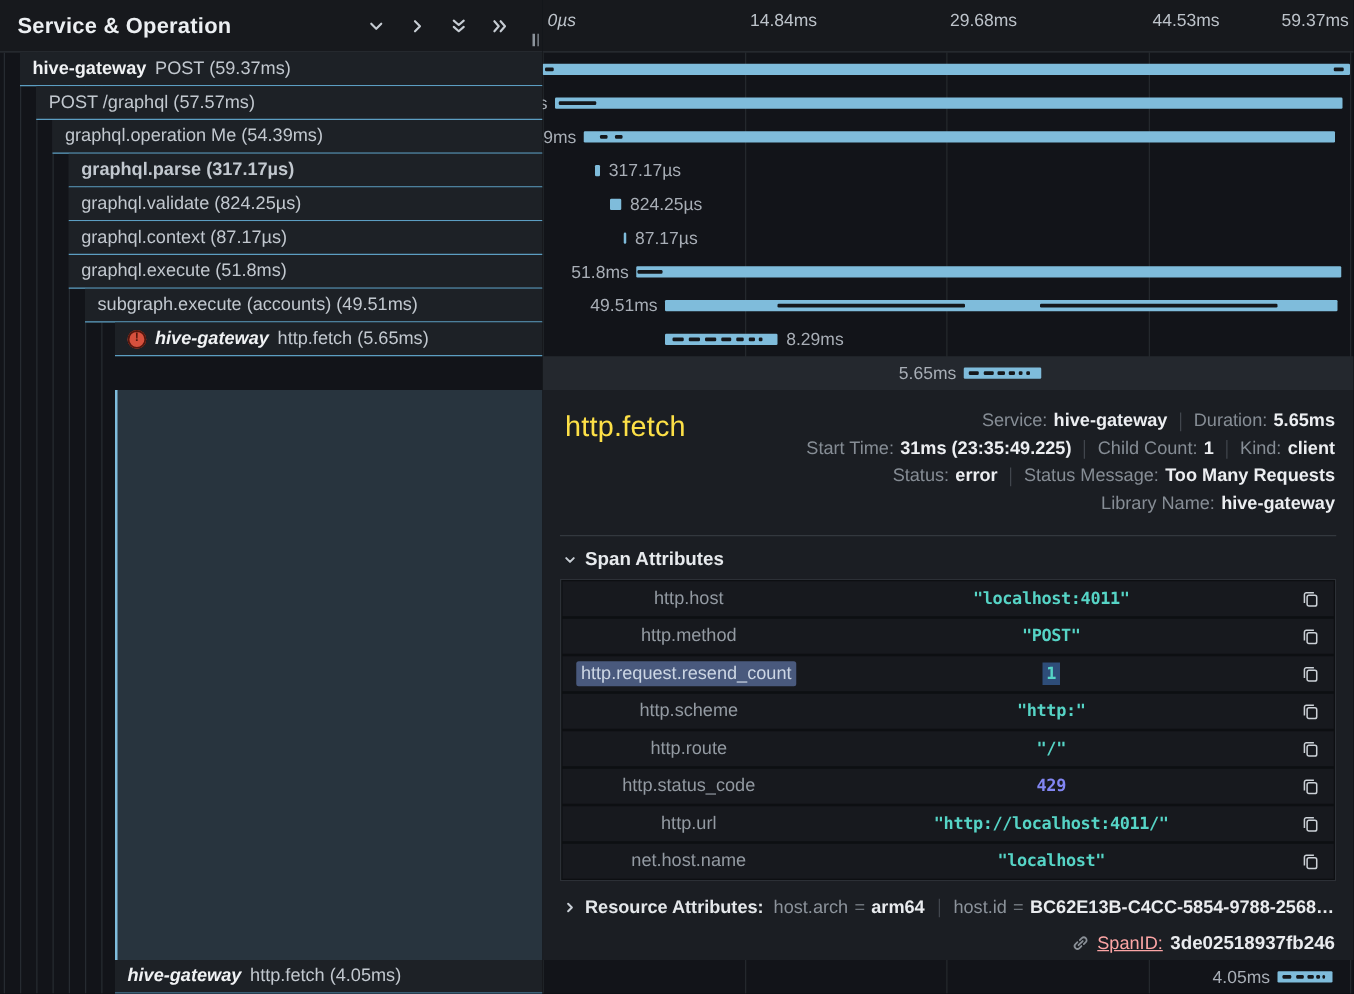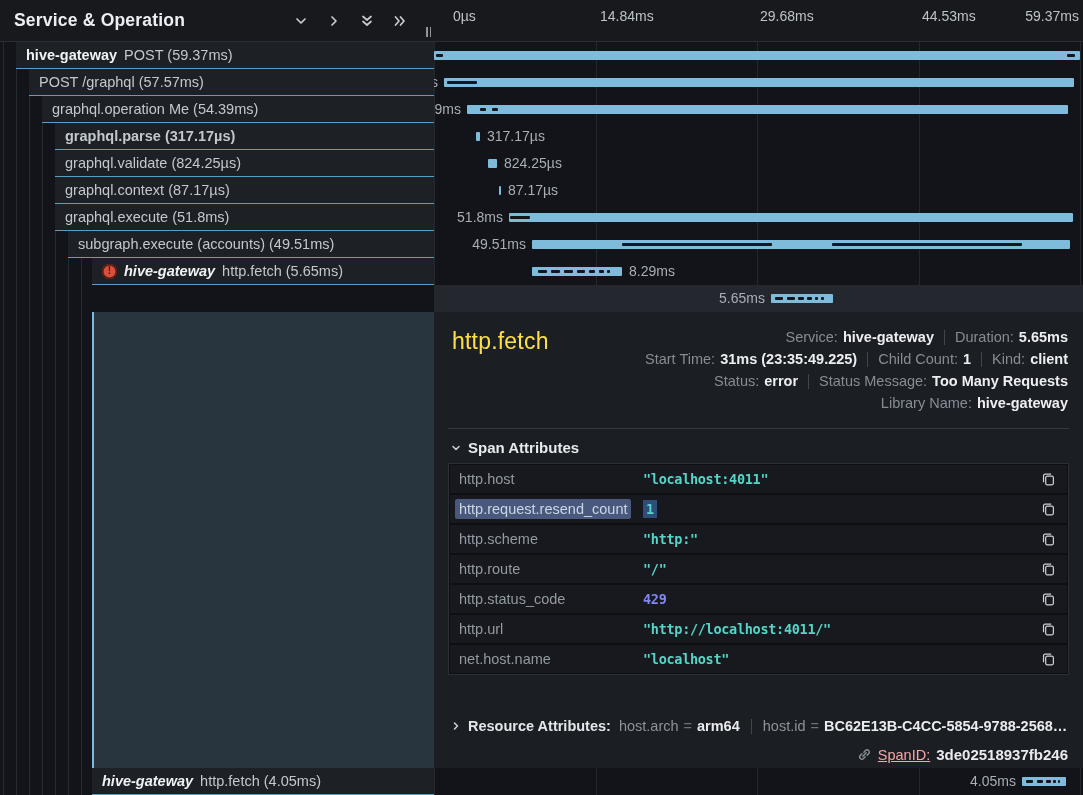--- a/index.html
+++ b/index.html
@@ -26,21 +26,21 @@
   .meta{ position:absolute; right:15px; top:14px; text-align:right; }
   .meta-line{ display:flex; justify-content:flex-end; align-items:center; height:22px; font-size:14.5px; white-space:nowrap; }
   .meta-line .lbl{ color:#868d95; margin-right:5px; }
   .meta-line .val{ color:#eceef1; font-weight:bold; }
   .meta-sep{ width:1px; height:15px; background:#41464d; margin:0 10px; }
   .divider{ position:absolute; left:14px; right:14px; top:116px; height:1px; background:#33383e; }
   .attr-heading{ position:absolute; left:17px; top:127px; display:flex; align-items:center; gap:7px;
                  font-size:15px; font-weight:bold; color:#e7eaed; }
   .attr-table{ position:absolute; left:14px; right:14px; top:151px; display:flex; flex-direction:column;
                gap:2px; background:#0d0f12; border:1px solid #2c3036; padding:1px; }
-  .attr-row{ height:28px; background:#17191e; display:flex; align-items:center; padding:0 10px 0 9px; }
+  .attr-row{ height:28px; background:#17191e; display:flex; align-items:center; padding:0 10px 0 9px;text-align:center; }
   .attr-key{ width:184px; font-size:14.5px; color:#939aa2; flex:none; }
   .attr-key .sel{ background:#49597d; color:#ccd6e4; border-radius:2px; padding:2px 4px; margin-left:-4px; }
   .attr-val{ flex:1; font-family:"DejaVu Sans Mono",monospace; font-size:13.5px; font-weight:bold; letter-spacing:-.3px; }
   .attr-val.teal{ color:#56d4c6; } .attr-val.purple{ color:#8286f2; }
   .attr-val .selv{ background:#2e4d79; padding:1px 3px; }
   .copy-btn{ flex:none; width:18px; height:18px; display:flex; align-items:center; justify-content:center; cursor:pointer; }
   .resource{ position:absolute; left:17px; top:406px; display:flex; align-items:center; font-size:14.5px; white-space:nowrap; overflow:hidden; right:10px; }
   .resource .head{ font-weight:bold; color:#e4e7ea; margin:0 8px 0 7px; }
   .resource .rkey{ color:#8c939b; } .resource .req{ color:#6d737a; margin:0 5px; }
   .resource .rval{ color:#e9ebee; font-weight:bold; }
@@ -79,21 +79,21 @@
   <div class="timeline">
     <div id="gridlines">
         <div class="gridline" style="left: 0px;"></div>
         <div class="gridline" style="left: 162px;"></div>
         <div class="gridline" style="left: 323px;"></div>
         <div class="gridline" style="left: 485px;"></div>
         <div class="gridline" style="left: 646px;"></div>
       </div>
     <div class="ruler">
       <div id="ticks">
-          <div class="tick" style="left: 19px;">0µs</div>
+          <div class="tick" style="left: 4px; font-style: italic;">0µs</div>
           <div class="tick" style="left: 166px;">14.84ms</div>
           <div class="tick" style="left: 326px;">29.68ms</div>
           <div class="tick" style="left: 488px;">44.53ms</div>
           <div class="tick" style="right: 4px;">59.37ms</div>
         </div>
     </div>
     <div class="t-rows" id="t-rows">
         <div class="t-row">
           <div class="bar" style="left: 0px; width: 646px;">
             <div class="dash" style="left: 2px; width: 7px;"></div>
@@ -201,20 +201,30 @@
           <svg width="10" height="10" viewBox="0 0 10 10">
               <polyline points="2,3.5 5,6.5 8,3.5" fill="none" stroke="#c8ced5" stroke-width="1.6" stroke-linecap="round" stroke-linejoin="round"></polyline>
             </svg>
         </span>
         <span>Span Attributes</span>
       </div>
       <div class="attr-table" id="attr-table">
           <div class="attr-row">
             <div class="attr-key">http.host</div>
             <div class="attr-val teal">"localhost:4011"</div>
+            <div class="copy-btn">
+              <svg width="15" height="15" viewBox="0 0 16 16" fill="none" stroke="#ccd1d7" stroke-width="1.3" stroke-linejoin="round">
+                <rect x="5" y="4.5" width="8.2" height="9.2" rx="1.6"></rect>
+                <path d="M10.8 2.3 H4.4 a1.7 1.7 0 0 0 -1.7 1.7 V11"></path>
+              </svg>
+            </div>
+          </div>
+          <div class="attr-row">
+            <div class="attr-key">http.method</div>
+            <div class="attr-val teal">"POST"</div>
             <div class="copy-btn">
               <svg width="15" height="15" viewBox="0 0 16 16" fill="none" stroke="#ccd1d7" stroke-width="1.3" stroke-linejoin="round">
                 <rect x="5" y="4.5" width="8.2" height="9.2" rx="1.6"></rect>
                 <path d="M10.8 2.3 H4.4 a1.7 1.7 0 0 0 -1.7 1.7 V11"></path>
               </svg>
             </div>
           </div>
           <div class="attr-row">
             <div class="attr-key"><span class="sel">http.request.resend_count</span></div>
             <div class="attr-val teal"><span class="selv">1</span></div>

